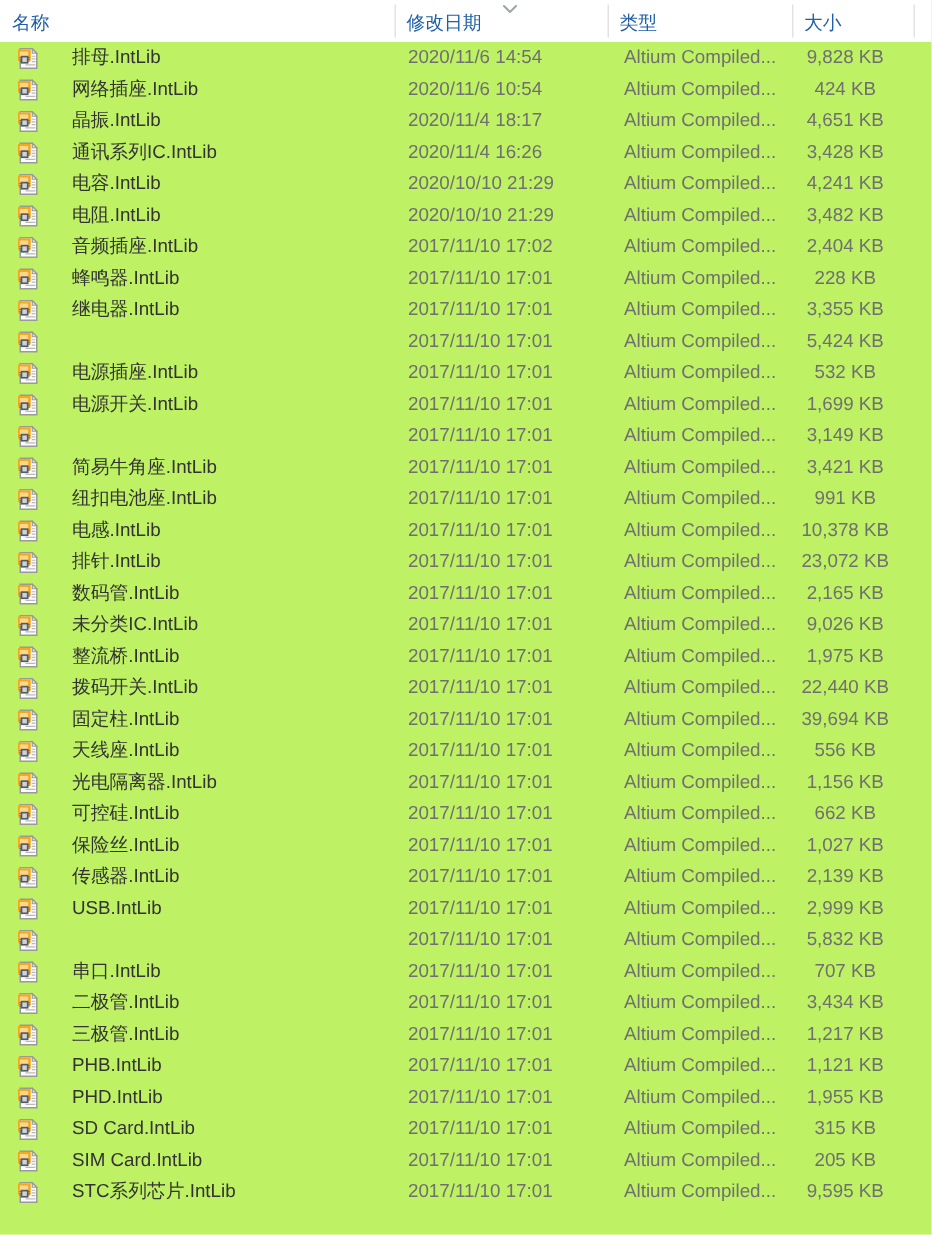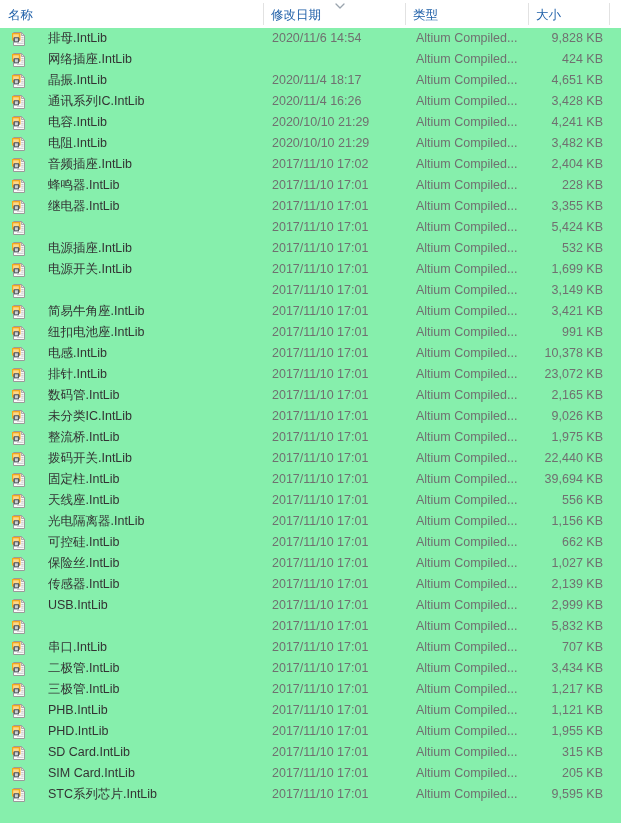--- a/index.html
+++ b/index.html
@@ -13,21 +13,21 @@
     font-family: "Liberation Sans", "DejaVu Sans", sans-serif;
     -webkit-font-smoothing: antialiased;
     overflow: hidden;
   }
 
   
   #file-explorer {
     position: relative;
     width: 621px;
     height: 823px;
-    background: #86efac;
+    background: #bef264;
   }
 
   
   #column-header {
     position: relative;
     height: 28px;
     width: 621px;
     background: #ffffff;
     box-sizing: border-box;
   }
@@ -93,21 +93,21 @@
     color: #707070;
   }
   .cell-type {
     left: 416px;
     width: 108px;
     color: #707070;
   }
   .cell-size {
     left: 524px;
     width: 79px;
-    text-align: right;
+    text-align: center;
     color: #707070;
   }
 
   
   .file-icon {
     position: absolute;
     left: 11px;
     top: 3px;
     width: 16px;
     height: 16px;
@@ -187,20 +187,21 @@
             </g>
             <g stroke="#b9b9b9" stroke-width="0.8">
               <line x1="10.2" y1="6.5" x2="12.6" y2="6.5"></line>
               <line x1="10.2" y1="8.3" x2="12.6" y2="8.3"></line>
               <line x1="10.2" y1="10.1" x2="12.6" y2="10.1"></line>
               <line x1="6.0" y1="12.3" x2="12.6" y2="12.3"></line>
             </g>
           </svg>
         </span>
         <span class="cell cell-name">网络插座.IntLib</span>
+        <span class="cell cell-date">2020/11/6 10:54</span>
         <span class="cell cell-type">Altium Compiled...</span>
         <span class="cell cell-size">424 KB</span>
       </div>
       <div class="row">
         <span class="file-icon">
           <svg width="16" height="16" viewBox="0 0 16 16">
             <path d="M2.5 1.5 h8 l3 3 v10 h-11 z" fill="#fbfbfb" stroke="#9a9a9a" stroke-width="1"></path>
             <path d="M10.5 1.5 v3 h3 z" fill="#e6e6e6" stroke="#9a9a9a" stroke-width="0.8"></path>
             <path d="M1 2 h8.5 v7.5 h-8.5 z" fill="#f3a81d"></path>
             <rect x="2.2" y="3.3" width="5.6" height="5.1" fill="#fdd78a"></rect>

